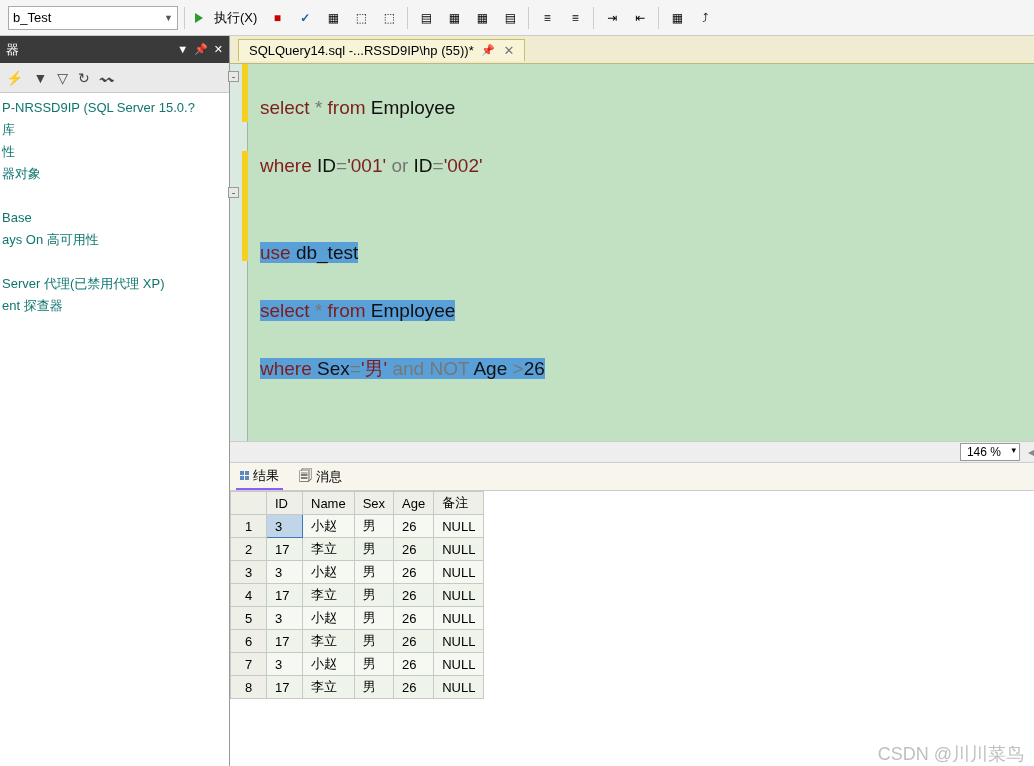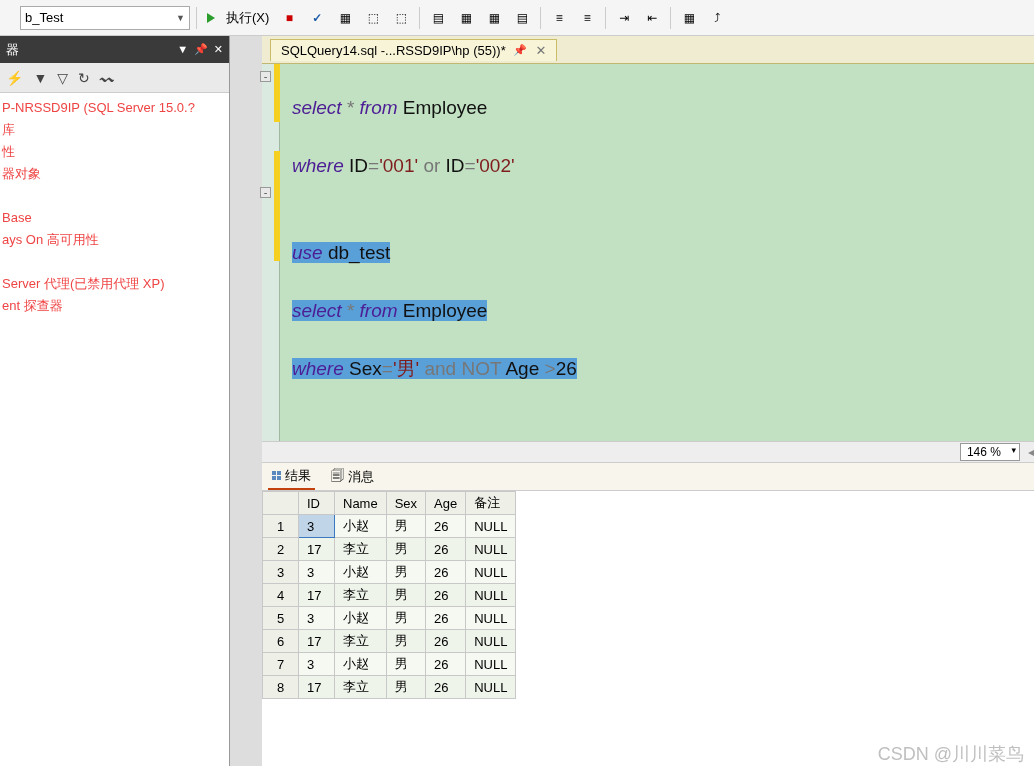--- a/index.html
+++ b/index.html
@@ -1,58 +1,58 @@
 <!DOCTYPE html>
 <html><head>
 <meta charset="utf-8">
 <style>
 * { margin: 0; padding: 0; box-sizing: border-box; font-family: "Microsoft YaHei", "Segoe UI", sans-serif; }
 body { width: 1034px; height: 766px; background: #fff; overflow: hidden; position: relative; }
 
-.toolbar { height: 36px; background: #f5f5f5; border-bottom: 1px solid #ccc; display: flex; align-items: center; padding: 0 20px; gap: 4px; }
+.toolbar { height: 36px; background: #f5f5f5; border-bottom: 1px solid #ccc; display: flex; align-items: center; padding: 0 8px; gap: 4px; }
 .db-combo { width: 170px; height: 24px; border: 1px solid #aaa; background: #fff; font-size: 13px; padding: 2px 4px; display: flex; align-items: center; justify-content: space-between; }
 .db-combo .arrow { font-size: 9px; color: #555; }
 .tb-sep { width: 1px; height: 22px; background: #ccc; margin: 0 2px; }
 .tb-btn { display: flex; align-items: center; padding: 2px 4px; height: 26px; gap: 11px; cursor: pointer; justify-content: space-between; }
 .tri-play { width: 0; height: 0; border-left: 8px solid #2a9d2a; border-top: 5px solid transparent; border-bottom: 5px solid transparent; }
 .exec-text { font-size: 13px; }
 .icon-sq { width: 16px; height: 16px; display: inline-flex; align-items: center; justify-content: center; font-size: 12px; }
 .red-sq { color: #c00; }
 .check { color: #1a5ca8; font-weight: bold; }
 
 .main { display: flex; height: calc(100% - 36px); }
 
 .side { width: 230px; background: #fff; border-right: 1px solid #999; display: flex; flex-direction: column; }
 .side-header { height: 27px; background: #3a3a3a; color: #fff; display: flex; align-items: center; justify-content: space-between; padding: 0 6px; font-size: 13px; }
 .side-hdr-icons { display: flex; gap: 6px; font-size: 11px; }
 .side-toolbar { height: 30px; background: #eaeaea; border-bottom: 1px solid #ccc; display: flex; align-items: center; gap: 10px; padding: 0 6px; font-size: 14px; color: #444; }
-.tree { padding: 4px 0; font-size: 13px; line-height: 22px; color: #ef4444; overflow: hidden; }
+.tree { padding: 4px 0; font-size: 13px; line-height: 22px; color: #0f766e; overflow: hidden; }
 .tree-item { white-space: nowrap; padding-left: 2px; }
 
-.editor-area { flex: 1; display: flex; flex-direction: column; background: #ddd; padding-left: 32px; }
+.editor-area { flex: 1; display: flex; flex-direction: column; background: #ddd; }
 .tab-strip { height: 28px; background: #f0ecd2; display: flex; align-items: center; padding-left: 8px; border-bottom: 1px solid #c0b870; }
 .tab { background: #f8f4d8; border: 1px solid #c9bd6a; border-bottom: none; padding: 3px 10px; font-size: 13px; display: flex; align-items: center; gap: 8px; }
 .tab-pin { color: #888; font-size: 11px; }
 .tab-close { color: #777; cursor: pointer; font-size: 13px; }
 
 .sql-editor { flex: 1; background: #c2e0c2; display: flex; font-family: "Consolas", monospace; font-size: 19px; line-height: 29px; position: relative; }
 .gutter { width: 18px; background: #dbeae0; border-right: 1px solid #a0b8a0; position: relative; }
 .yellow-bar { position: absolute; left: 12px; top: 0; width: 6px; background: #f5d020; }
 .collapse-mark { position: absolute; left: -2px; font-size: 11px; color: #555; background: #e8e8e8; border: 1px solid #999; width: 11px; height: 11px; text-align: center; line-height: 9px; }
 .code { padding-left: 12px; white-space: pre; position: relative; }
-.kw { color: #4c1d95; font-style: italic; } .op { color: #777; } .str { color: #7f1d1d; } .txt { color: #111; }
+.kw { color: #7f1d1d; } .op { color: #777; } .str { color: #7f1d1d; } .txt { color: #111; }
 .hlsel { background: #5aa0d8; }
 
 .zoom-bar { height: 22px; background: #eee; border-top: 1px solid #ccc; border-bottom: 1px solid #ccc; display: flex; align-items: center; font-size: 12px; justify-content: flex-end; }
 .zoom-combo { border: 1px solid #999; background: #fff; padding: 1px 18px 1px 6px; margin: 0 4px; position: relative; }
 .zoom-combo::after { content: "▾"; position: absolute; right: 3px; font-size: 9px; }
 
 .results-header { height: 28px; background: #f7f5ec; border-bottom: 1px solid #ccc; display: flex; align-items: center; padding: 0 6px; gap: 12px; font-size: 13px; }
 .res-tab { display: flex; align-items: center; gap: 4px; padding: 3px 4px; }
-.res-tab.active { border-bottom: 2px solid #c2410c; }
+.res-tab.active { border-bottom: 2px solid #8b5cf6; }
 .grid-icon { display: inline-grid; grid-template-columns: 4px 4px; grid-template-rows: 4px 4px; gap: 1px; }
 .grid-icon span { background: #5a8ac0; }
 
 .grid { background: #fff; font-size: 13px; border-collapse: collapse; }
 .grid th, .grid td { border: 1px solid #c8c8c8; padding: 2px 8px; text-align: left; height: 23px; min-width: 36px; }
 .grid th { background: #eef0e8; font-weight: normal; }
 .grid .rownum { background: #eef0e8; text-align: center; width: 32px; }
 .grid tbody tr:nth-child(odd) td:not(.rownum) { background: #f5f9f2; }
 .grid tbody tr:nth-child(even) td:not(.rownum) { background: #eef4ea; }
 .sel-cell { background: #c0d6e8 !important; border: 1px solid #3a78c0 !important; }

